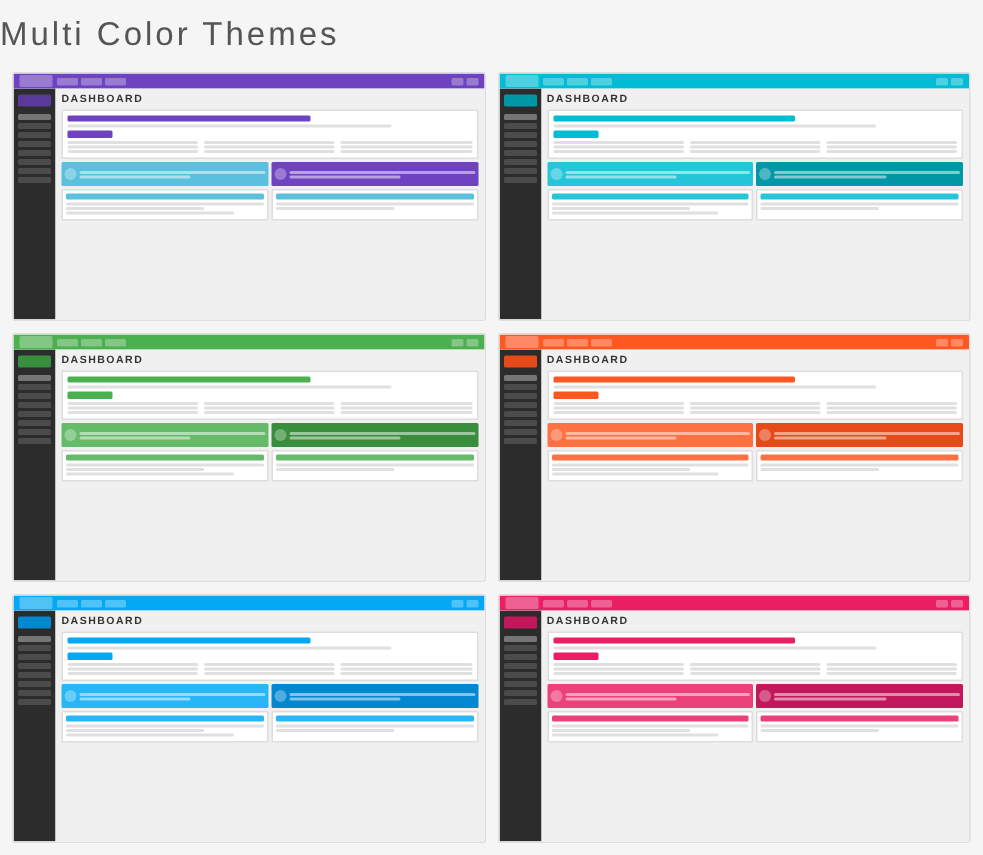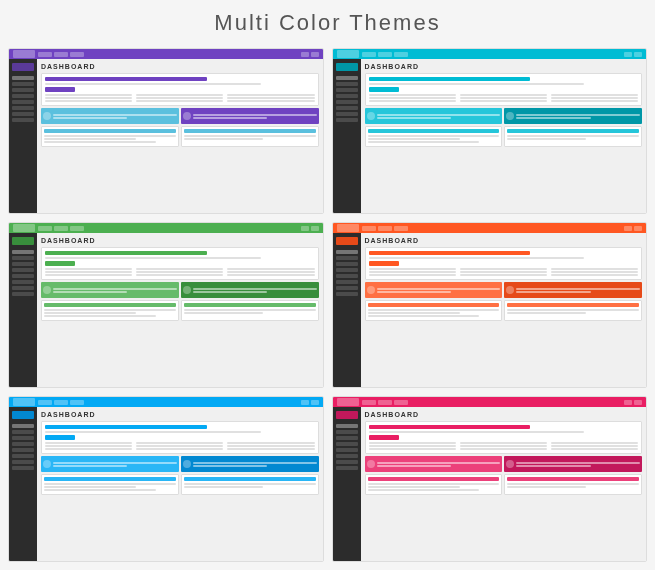--- a/index.html
+++ b/index.html
@@ -4,21 +4,20 @@
   <style>
     * { margin: 0; padding: 0; box-sizing: border-box; }
     body {
       width: 655px;
       height: 570px;
       background: #f5f5f5;
       font-family: 'Arial', sans-serif;
       overflow: hidden;
     }
     .page-title {
-      text-align: center;
       padding: 10px 0 12px;
       font-size: 22px;
       font-weight: 300;
       color: #555;
       letter-spacing: 2px;
     }
     .grid {
       display: grid;
       grid-template-columns: 1fr 1fr;
       grid-template-rows: 1fr 1fr 1fr;

